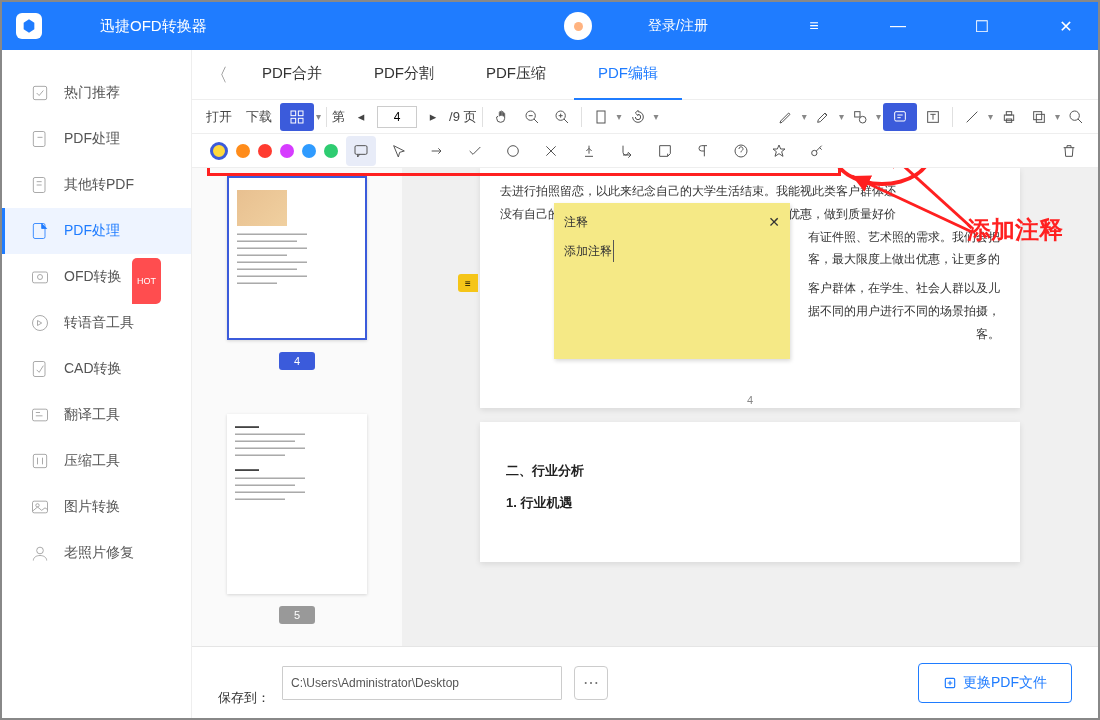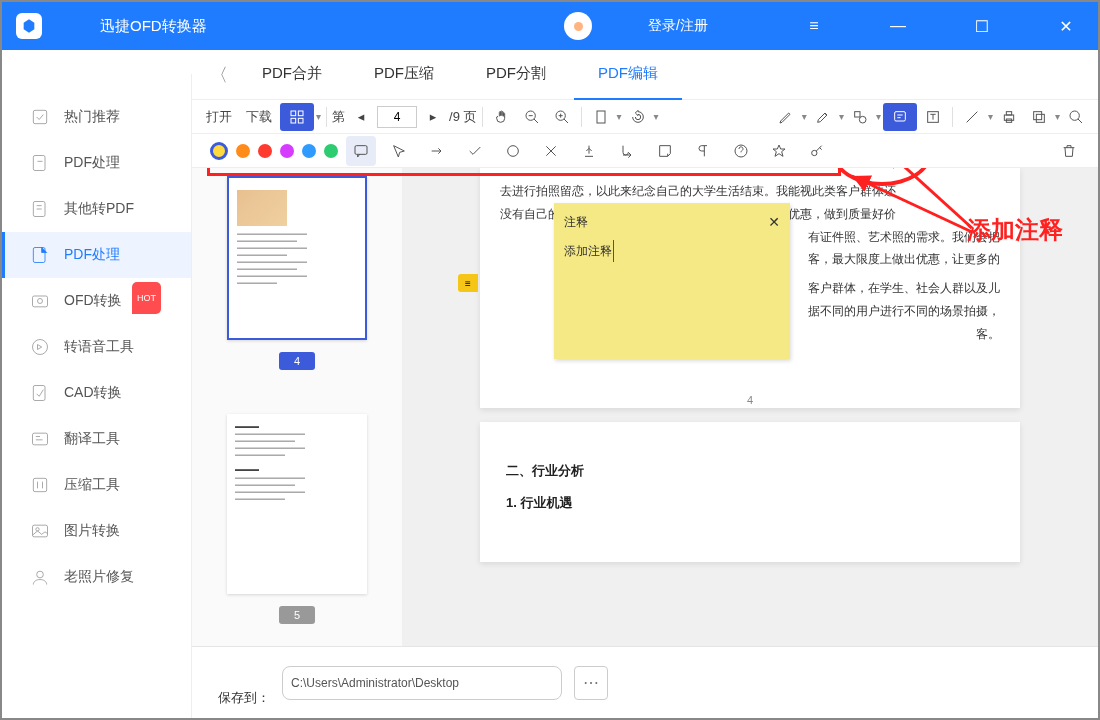--- a/index.html
+++ b/index.html
@@ -7,26 +7,26 @@
 .titlebar{height:48px;background:#1f7cff;display:flex;align-items:center;padding:0 14px;color:#fff;gap:48px;}
 .logo{width:26px;height:26px;background:#fff;border-radius:6px;display:flex;align-items:center;justify-content:center;margin-right:10px;}
 .logo svg{fill:#1f7cff;}
 .app-title{font-size:15px;font-weight:500;}
 .titlebar-spacer{flex:1;}
 .avatar{width:28px;height:28px;border-radius:50%;background:#fff;margin-right:8px;display:flex;align-items:center;justify-content:center;}
 .avatar-head{width:9px;height:9px;border-radius:50%;background:#ffb380;}
 .login{font-size:14px;margin-right:40px;}
 .win-btn{width:36px;height:36px;display:flex;align-items:center;justify-content:center;cursor:pointer;}
 .main{display:flex;height:calc(100% - 48px);}
-.sidebar{width:190px;background:#fff;padding-top:20px;border-right:1px solid #eee;margin-top:24px;}
+.sidebar{width:190px;background:#fff;padding-top:20px;border-right:1px solid #eee;}
 .side-item{display:flex;align-items:center;height:46px;padding-left:28px;font-size:14px;color:#555;cursor:pointer;gap:14px;position:relative;}
 .side-item.active{background:#eef4ff;color:#1f7cff;border-left:3px solid #1f7cff;padding-left:25px;}
 .side-icon{width:20px;height:20px;opacity:.6;}
 .side-item.active .side-icon{opacity:1;}
-.hot-badge{position:absolute;right:30px;top:4px;background:#ff4d4f;color:#fff;font-size:9px;padding:11px 5px;border-radius:5px 5px 5px 0;}
+.hot-badge{position:absolute;right:30px;top:4px;background:#ff4d4f;color:#fff;font-size:9px;padding:18px 5px;border-radius:5px 5px 5px 0;}
 .content{flex:1;display:flex;flex-direction:column;}
 .tabs{display:flex;align-items:center;height:50px;padding-left:12px;gap:4px;border-bottom:1px solid #eee;}
 .tab-back{width:30px;display:flex;align-items:center;justify-content:center;color:#888;cursor:pointer;font-size:18px;}
 .tab{padding:0 24px;height:50px;display:flex;align-items:center;font-size:15px;color:#333;cursor:pointer;border-bottom:2px solid transparent;}
 .tab.active{color:#1f7cff;border-bottom-color:#1f7cff;}
 .toolbar{height:34px;display:flex;align-items:center;padding:0 8px;background:#fff;border-bottom:1px solid #eee;gap:2px;font-size:13px;color:#444;position:relative;z-index:6;}
 .tbtn{min-width:28px;height:28px;display:flex;align-items:center;justify-content:center;cursor:pointer;border-radius:3px;}
 .tbtn.txt{padding:0 6px;}
 .tbtn.primary{background:#3b5bdb;color:#fff;width:34px;}
 .tbtn.accent{background:#3b5bdb;color:#fff;width:34px;}
@@ -52,21 +52,21 @@
 .note-mark span{font-size:10px;}
 .sticky{position:absolute;left:74px;top:35px;width:236px;height:156px;background:#f5e986;box-shadow:1px 2px 4px rgba(0,0,0,.15);z-index:3;font-size:12px;padding:6px 10px;}
 .sticky-hdr{display:flex;justify-content:space-between;align-items:center;margin-bottom:4px;}
 .sticky-close{cursor:pointer;font-size:14px;}
 .sticky-body{font-size:12px;color:#333;border-right:1px solid #555;display:inline-block;padding-right:1px;}
 .pg-num{text-align:center;font-size:11px;color:#888;padding:6px 0 2px;}
 .page-bottom{height:140px;padding:40px 26px 10px;font-size:13px;color:#222;}
 .sec-title{font-weight:700;margin-bottom:14px;}
 .footer{height:72px;border-top:1px solid #e5e5e5;display:flex;align-items:center;padding:0 26px;gap:12px;background:#fff;}
 .footer-label{font-size:13px;color:#333;margin-top:31px;}
-.path-box{flex:0 0 280px;height:34px;border:1px solid #ccc;border-radius:8px;display:flex;align-items:center;padding:0 8px;font-size:12px;color:#555;}
+.path-box{flex:0 0 280px;height:34px;border:1px solid #ccc;border-radius:1px;display:flex;align-items:center;padding:0 8px;font-size:12px;color:#555;}
 .path-more{width:34px;height:34px;border:1px solid #ccc;border-radius:4px;display:flex;align-items:center;justify-content:center;color:#777;cursor:pointer;}
 .footer-spacer{flex:1;}
 .btn-outline{height:40px;padding:0 24px;border:1px solid #1f7cff;color:#1f7cff;background:#fff;border-radius:4px;font-size:14px;display:flex;align-items:center;gap:6px;cursor:pointer;}
 .btn-primary{height:40px;padding:0 44px;background:#1f7cff;color:#fff;border:none;border-radius:4px;font-size:14px;cursor:pointer;}
 .ann-overlay{position:absolute;pointer-events:none;z-index:20;}
 .red-rect{position:absolute;border:3px solid #ff2020;}
 .red-ellipse{position:absolute;border:4px solid #ff2020;border-radius:50%;}
 .callout{position:absolute;color:#ff2020;font-size:24px;font-weight:700;}
 svg.arrow{position:absolute;overflow:visible;}
 .tool-icon{width:16px;height:16px;stroke:#555;fill:none;stroke-width:1.5;}
@@ -173,22 +173,22 @@
           <path d="M4 21c0-4 4-6 8-6s8 2 8 6"></path>
         </svg>
         <span>老照片修复</span>
       </div>
   </div>
 
   <div class="content">
     <div class="tabs">
       <div class="tab-back">〈</div>
       <div class="tab">PDF合并</div>
+      <div class="tab">PDF分割</div>
       <div class="tab">PDF压缩</div>
-      <div class="tab">PDF分割</div>
       <div class="tab active">PDF编辑</div>
     </div>
 
     <div class="toolbar">
       <div class="tbtn txt">打开</div>
       <div class="tbtn txt">下载</div>
       <div class="tbtn primary">
           <svg class="tool-icon" viewBox="0 0 24 24">
             <rect x="3" y="3" width="7" height="7"></rect>
             <rect x="14" y="3" width="7" height="7"></rect>
@@ -446,15 +446,22 @@
       </div>
     </div>
 
     <div class="footer">
       <span class="footer-label">保存到：</span>
       <div class="path-box">
           <span>C:\Users\Administrator\Desktop</span>
         </div>
       <div class="path-more">⋯</div>
       <div class="footer-spacer"></div>
+      <button class="btn-outline">
+        <svg width="14" height="14" viewBox="0 0 24 24" stroke="#1f7cff" fill="none" stroke-width="2">
+            <rect x="4" y="4" width="16" height="16" rx="2"></rect>
+            <path d="M12 8v8M8 12h8"></path>
+          </svg>
+        <span>更换PDF文件</span>
+      </button>
     </div>
   </div>
 </div>
 
 </body></html>

